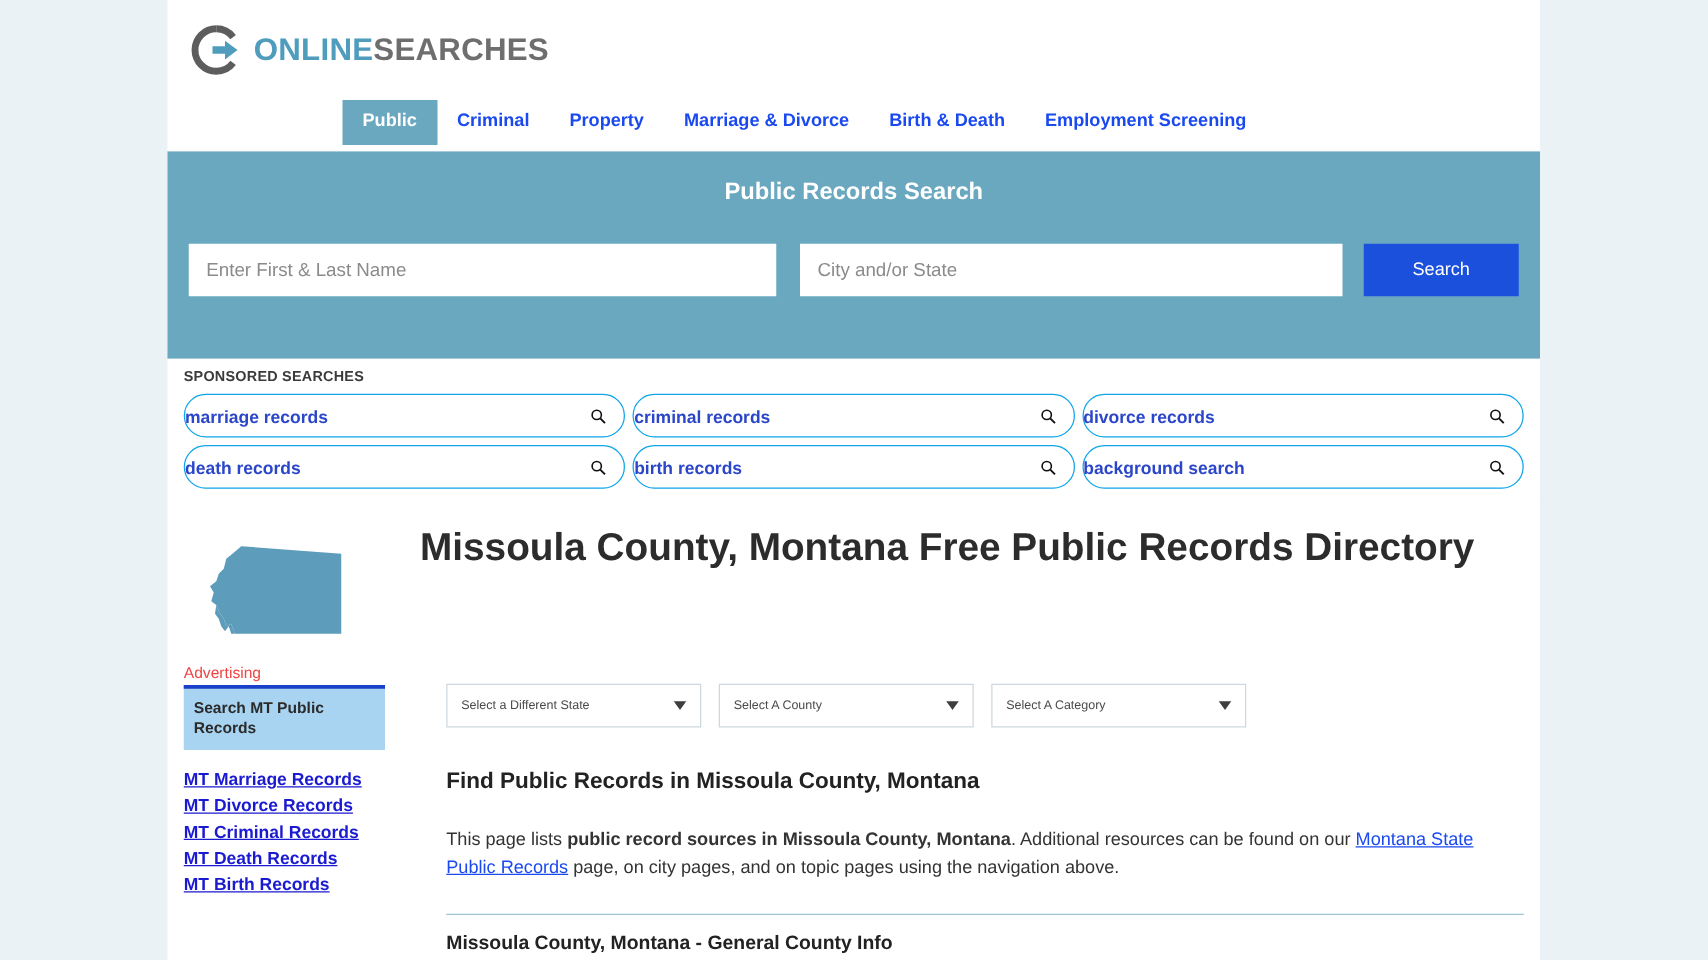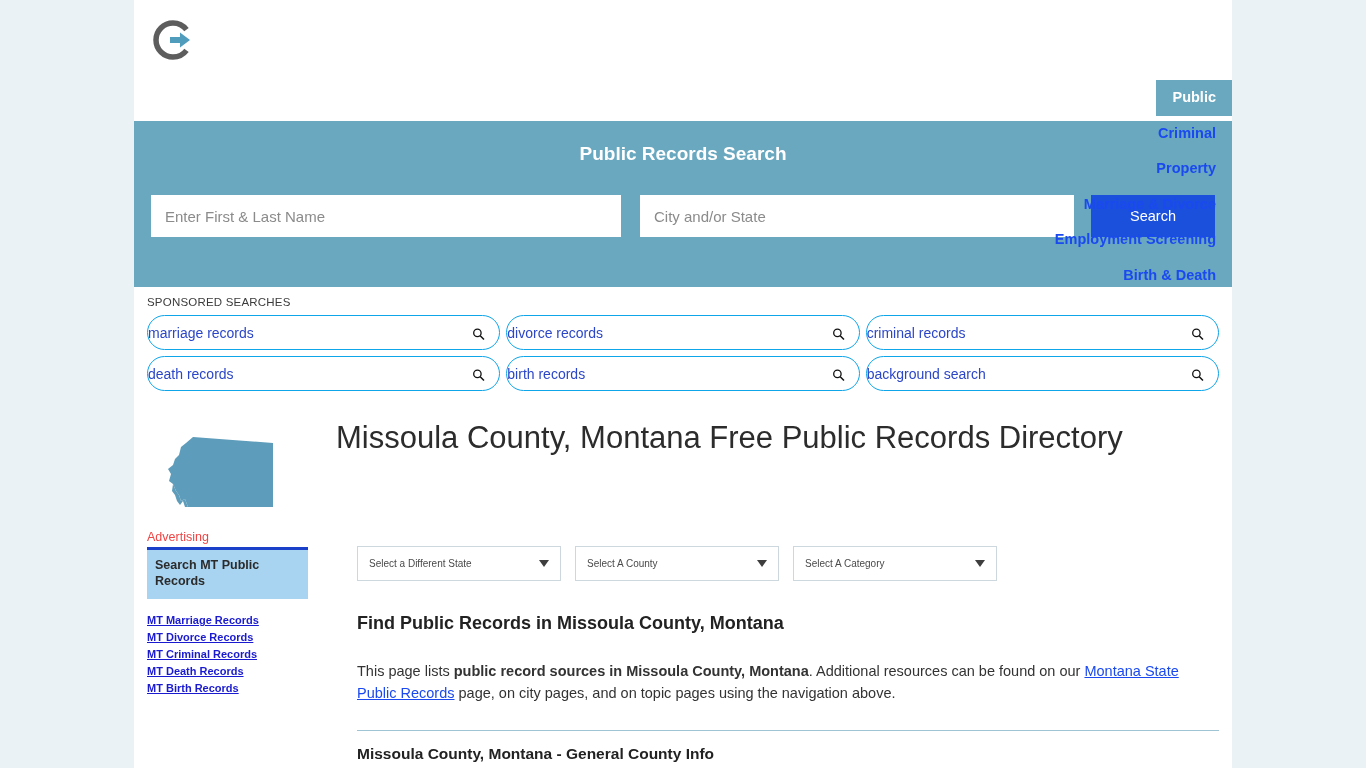--- a/index.html
+++ b/index.html
@@ -31,24 +31,23 @@
     font-size: 25px;
     font-weight: bold;
     letter-spacing: 0.2px;
     white-space: nowrap;
   }
   .logo-online { color: #4f9cbd; }
   .logo-searches { color: #6e6e6e; }
 
   .navbar {
     display: flex;
-    align-items: flex-end;
+    align-items: flex-start;
     height: 41px;
     padding-left: 140px;
-    flex-direction: column;
   }
   .nav-item {
     font-size: 14.5px;
     font-weight: bold;
     color: #1a49f0;
     padding: 10px 16px 11px 16px;
     line-height: 1;
     white-space: nowrap;
     cursor: pointer;
   }
@@ -104,20 +103,21 @@
     cursor: pointer;
   }
 
   
   .sponsored {
     background: #ffffff;
     width: 1098px;
     margin: 0 auto;
     padding: 9px 13px 10px 13px;
     box-sizing: border-box;
+    font-weight: bold;
   }
   .sponsored-label {
     font-size: 11.5px;
     color: #3b3b3b;
     letter-spacing: 0.2px;
     margin-bottom: 7px;
   }
   .pill-grid {
     display: grid;
     grid-template-columns: repeat(3, 1fr);
@@ -162,21 +162,21 @@
     padding-top: 18px;
   }
   .state-map {
     width: 140px;
     flex: none;
     padding-top: 10px;
     text-align: center;
   }
   .page-title {
     font-size: 31px;
-    font-weight: normal;
+    font-weight: bold;
     color: #2c2c2c;
     line-height: 1.22;
     margin: 0;
     padding-left: 49px;
     max-width: 850px;
   }
 
   .cols {
     display: flex;
   }
@@ -263,50 +263,53 @@
     font-weight: bold;
     color: #2b2b2b;
     line-height: 1.25;
     cursor: pointer;
   }
   .ad-links {
     margin-top: 15px;
   }
   .ad-link {
     display: block;
-    font-size: 11px;
+    font-size: 14px;
     font-weight: bold;
     color: #1a1ad0;
     text-decoration: underline;
     margin-bottom: 5px;
     white-space: nowrap;
   }
 </style>
 </head>
 <body>
 
 <div class="header-band">
   <div class="logo-row">
     <span class="logo-mark">
       <svg viewBox="0 0 42 42" width="42" height="42">
         <path d="M21 4 A17 17 0 1 0 21 38 A17 17 0 0 0 34.5 31.3" fill="none" stroke="#5d5d5d" stroke-width="5.5" stroke-linecap="butt"></path>
         <path d="M21 4 A17 17 0 0 1 34.5 10.7" fill="none" stroke="#5d5d5d" stroke-width="5.5"></path>
         <rect x="18" y="18" width="12" height="6" fill="#4f9cbd"></rect>
         <path d="M28 13.5 L38 21 L28 28.5 Z" fill="#4f9cbd"></path>
       </svg>
     </span>
+    <span class="logo-text">
+      <span class="logo-online">ONLINE</span><span class="logo-searches">SEARCHES</span>
+    </span>
   </div>
 
   <div class="navbar">
     <div class="nav-item active">Public</div>
     <div class="nav-item">Criminal</div>
     <div class="nav-item">Property</div>
     <div class="nav-item">Marriage &amp; Divorce</div>
+    <div class="nav-item">Birth &amp; Death</div>
     <div class="nav-item">Employment Screening</div>
-    <div class="nav-item">Birth &amp; Death</div>
   </div>
 </div>
 
 <div class="search-banner">
   <div class="banner-title">Public Records Search</div>
   <div class="search-row">
     <input class="search-field field-name" type="text" placeholder="Enter First &amp; Last Name" style="">
     <input class="search-field field-city" type="text" placeholder="City and/or State" style="">
     <button class="search-btn">Search</button>
   </div>
@@ -318,30 +321,30 @@
     <div class="pill">
       <span class="pill-text">marriage records</span>
       <span class="pill-icon">
         <svg viewBox="0 0 13 13" width="13" height="13">
             <circle cx="5.4" cy="5.4" r="3.7" fill="none" stroke="#111" stroke-width="1.3"></circle>
             <line x1="8.2" y1="8.2" x2="12" y2="12" stroke="#111" stroke-width="1.5"></line>
           </svg>
       </span>
     </div>
     <div class="pill">
+      <span class="pill-text">criminal records</span>
+      <span class="pill-icon">
+        <svg viewBox="0 0 13 13" width="13" height="13">
+            <circle cx="5.4" cy="5.4" r="3.7" fill="none" stroke="#111" stroke-width="1.3"></circle>
+            <line x1="8.2" y1="8.2" x2="12" y2="12" stroke="#111" stroke-width="1.5"></line>
+          </svg>
+      </span>
+    </div>
+    <div class="pill">
       <span class="pill-text">divorce records</span>
-      <span class="pill-icon">
-        <svg viewBox="0 0 13 13" width="13" height="13">
-            <circle cx="5.4" cy="5.4" r="3.7" fill="none" stroke="#111" stroke-width="1.3"></circle>
-            <line x1="8.2" y1="8.2" x2="12" y2="12" stroke="#111" stroke-width="1.5"></line>
-          </svg>
-      </span>
-    </div>
-    <div class="pill">
-      <span class="pill-text">criminal records</span>
       <span class="pill-icon">
         <svg viewBox="0 0 13 13" width="13" height="13">
             <circle cx="5.4" cy="5.4" r="3.7" fill="none" stroke="#111" stroke-width="1.3"></circle>
             <line x1="8.2" y1="8.2" x2="12" y2="12" stroke="#111" stroke-width="1.5"></line>
           </svg>
       </span>
     </div>
     <div class="pill">
       <span class="pill-text">death records</span>
       <span class="pill-icon">

